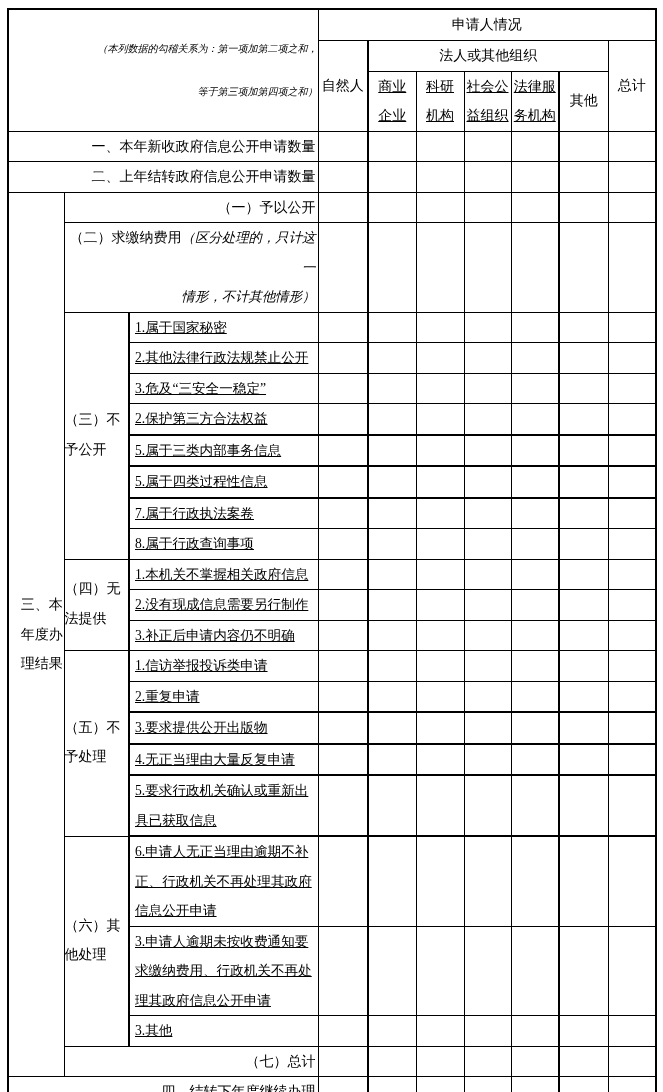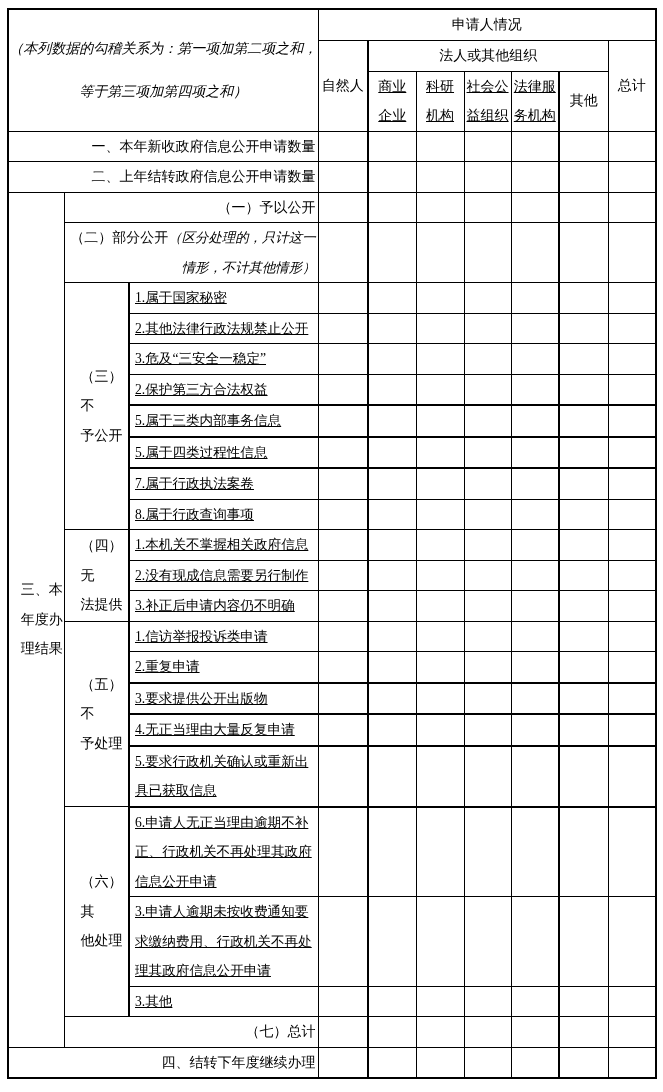--- a/index.html
+++ b/index.html
@@ -11,23 +11,23 @@
   td { border: 1px solid #000; padding: 0; line-height: 29.5px;
        vertical-align: middle; text-align: center; overflow: hidden; }
   tr { height: 30px; }
   tr.hr1 { height: 29px; }
   tr.hr2 { height: 31px; }
   tr.hr3 { height: 58px; }
   .ml   { white-space: pre-line; text-decoration: underline; }
   .lab  { text-align: right; padding-left: 5px; padding-right: 2px; }
   .item { text-align: left; padding-left: 5px; padding-right: 2px; font-size: 13.6px; }
   .colA { text-align: center; padding-left: 11px; white-space: pre-line; }
-  .colB { text-align: left; padding-left: 16px; white-space: pre-line; }
-  .note { font-style: italic; font-size: 14px; line-height: 43px;
-          text-align: center; padding-left: 0; white-space: pre-line; }
+  .colB { text-align: left; padding-left: 0; white-space: pre-line; font-family: Liberation Mono, monospace; }
+  .note { font-style: italic; font-size: 10px; line-height: 43px;
+          text-align: right; padding-left: 8px; white-space: pre-line; }
   .kai  { font-style: italic; font-size: 13.4px; }
   .s2cell { white-space: pre-line; }
   .bl2 { border-left-width: 2px; }
   tr.bb2 > td { border-bottom-width: 2px; }
 </style>
 </head>
 <body>
 
 <div class="wrap">
 <table>
@@ -95,21 +95,21 @@
       <td colspan="2" class="lab">（一）予以公开</td>
     <td class="d"></td>
           <td class="d bl2"></td>
           <td class="d"></td>
           <td class="d"></td>
           <td class="d"></td>
           <td class="d bl2"></td>
           <td class="d"></td>
         </tr>
     <tr>
-      <td colspan="2" class="lab s2cell"><span>（二）部分公开</span><span class="kai">（区分处理的，只计这一
+      <td colspan="2" class="lab s2cell"><span>（二）求缴纳费用</span><span class="kai">（区分处理的，只计这一
 情形，不计其他情形）</span></td>
     <td class="d"></td>
           <td class="d bl2"></td>
           <td class="d"></td>
           <td class="d"></td>
           <td class="d"></td>
           <td class="d bl2"></td>
           <td class="d"></td>
         </tr>
 

